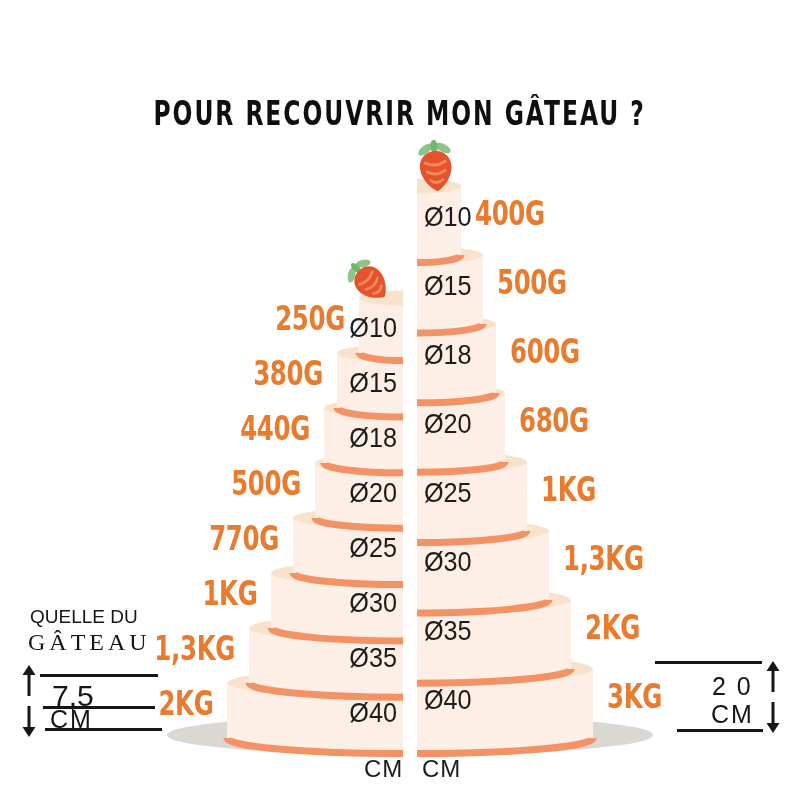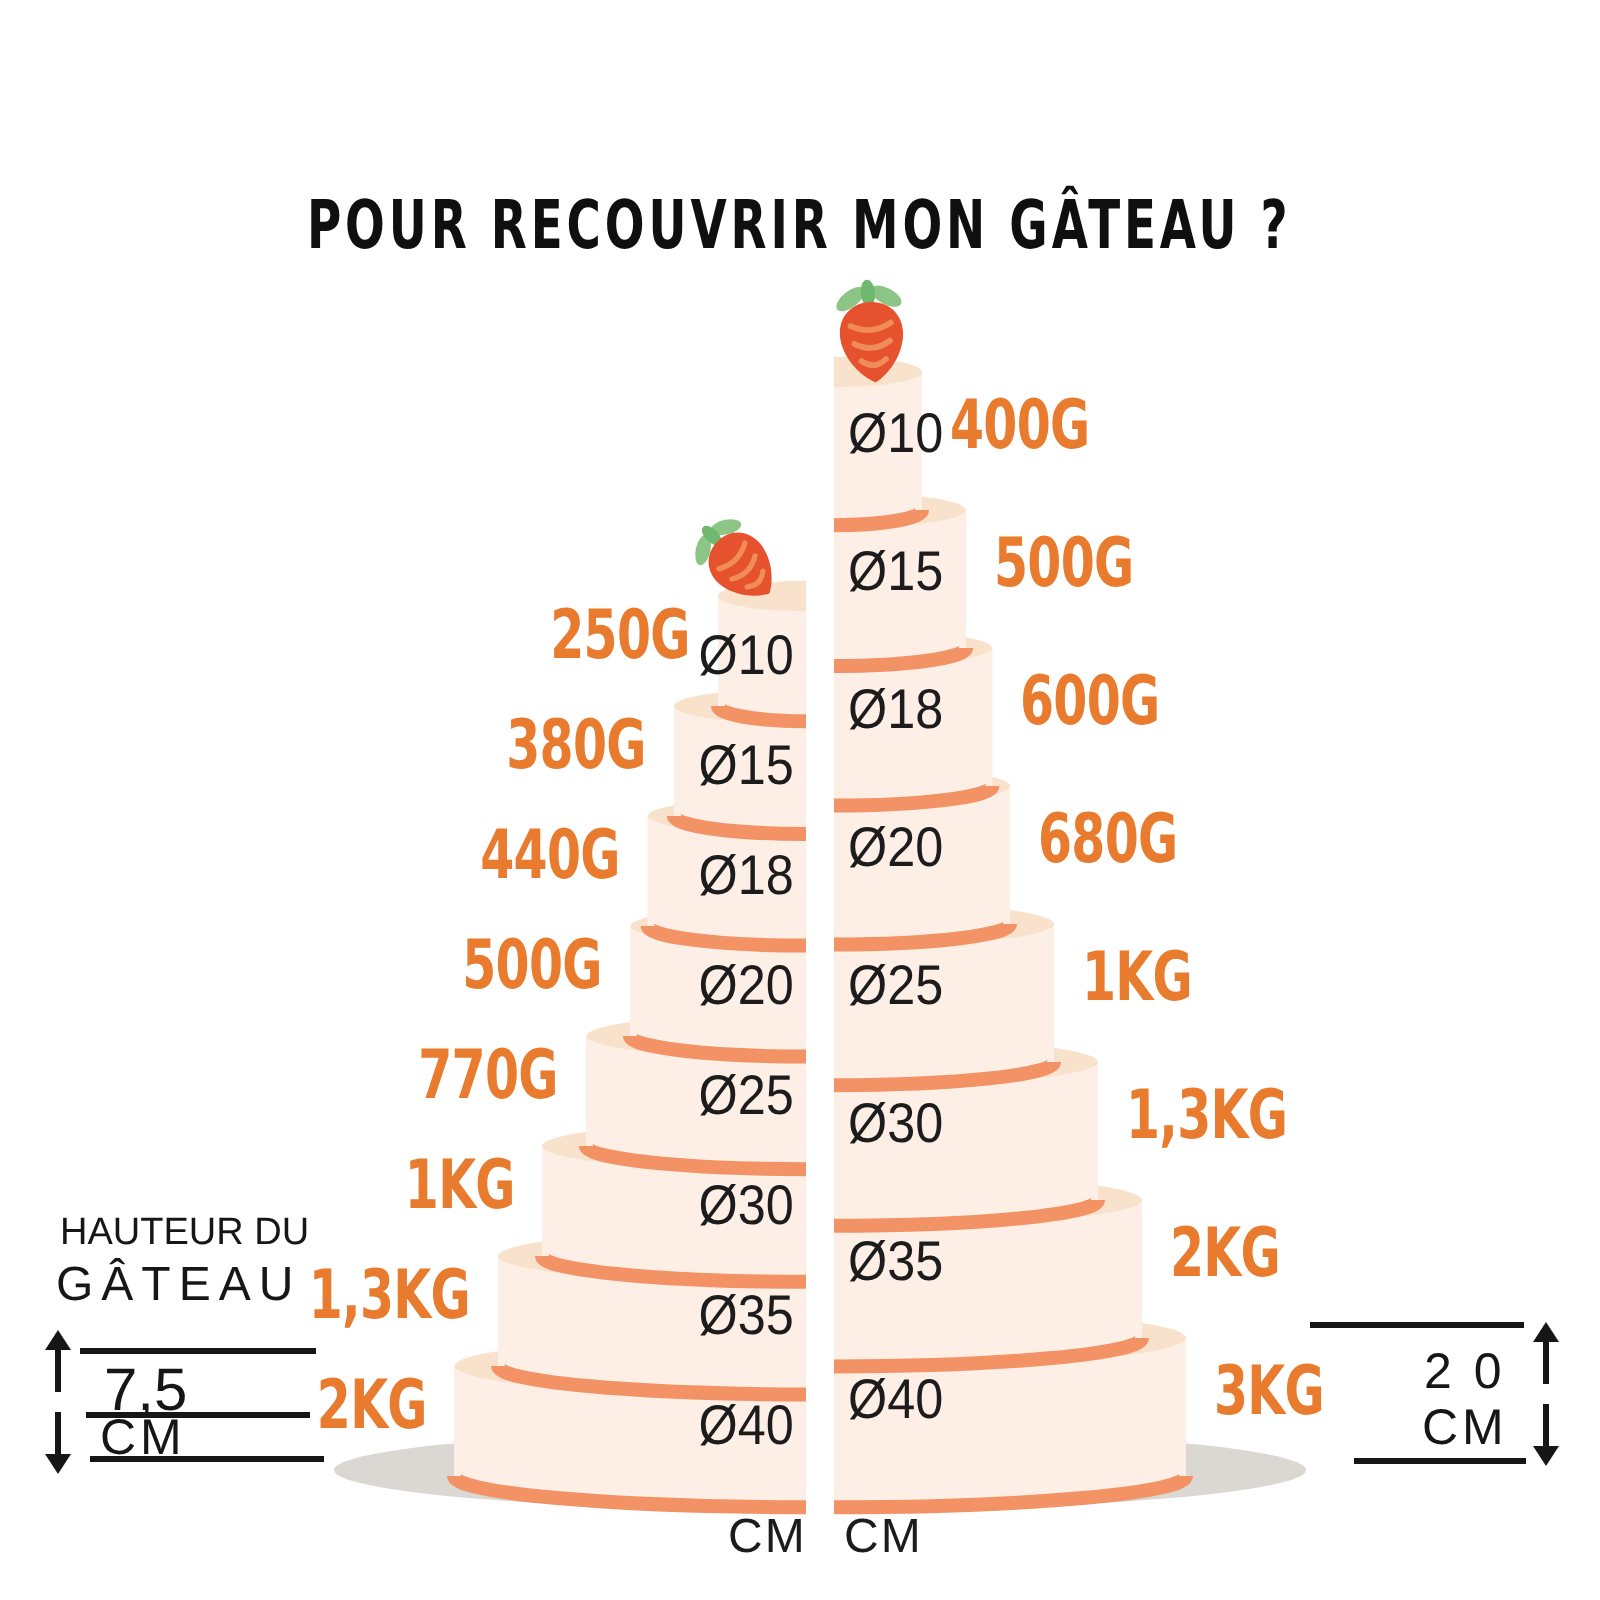--- a/index.html
+++ b/index.html
@@ -141,22 +141,22 @@
       <div class="dia-label right" style="top: 423.5px; left: 424px;">Ø20</div>
       <div class="weight-label right" style="color: rgb(232, 123, 46); top: 419.5px; left: 519px;">680G</div>
       <div class="dia-label right" style="top: 354.5px; left: 424px;">Ø18</div>
       <div class="weight-label right" style="color: rgb(232, 123, 46); top: 350.5px; left: 510.2px;">600G</div>
       <div class="dia-label right" style="top: 285.5px; left: 424px;">Ø15</div>
       <div class="weight-label right" style="color: rgb(232, 123, 46); top: 281.5px; left: 497px;">500G</div>
       <div class="dia-label right" style="top: 216.5px; left: 424px;">Ø10</div>
       <div class="weight-label right" style="color: rgb(232, 123, 46); top: 212.5px; left: 475px;">400G</div>
     </div>
 
-  <div class="ind-text" style="left:30px;top:606px;font-size:19px;">HAUTEUR DU</div>
-  <div class="ind-text" style="left:28px;top:629px;font-size:24px;letter-spacing:4px;">GÂTEAU</div>
+  <div class="ind-text" style="left:30px;top:606px;font-size:19px;">QUELLE DU</div>
+  <div class="ind-text" style="left:28px;top:629px;font-size:24px;letter-spacing:4px;font-family:Liberation Serif, serif;">GÂTEAU</div>
   <div class="mline" style="left:40px;top:674px;width:118px;"></div>
   <div class="ind-text" style="left:52px;top:679px;font-size:30px;">7,5</div>
   <div class="mline" style="left:43px;top:706px;width:112px;"></div>
   <div class="ind-text" style="left:50px;top:705px;font-size:25px;letter-spacing:2px;">CM</div>
   <div class="mline" style="left:45px;top:728px;width:117px;"></div>
   <svg class="arrows-svg" style="left:20px;top:662px;" width="18" height="78" viewBox="0 0 18 78">
     <path d="M9 3 L2.5 13 L15.5 13 Z" fill="#161616"></path>
     <line x1="9" y1="12" x2="9" y2="34" stroke="#161616" stroke-width="3"></line>
     <line x1="9" y1="44" x2="9" y2="66" stroke="#161616" stroke-width="3"></line>
     <path d="M9 75 L2.5 65 L15.5 65 Z" fill="#161616"></path>

